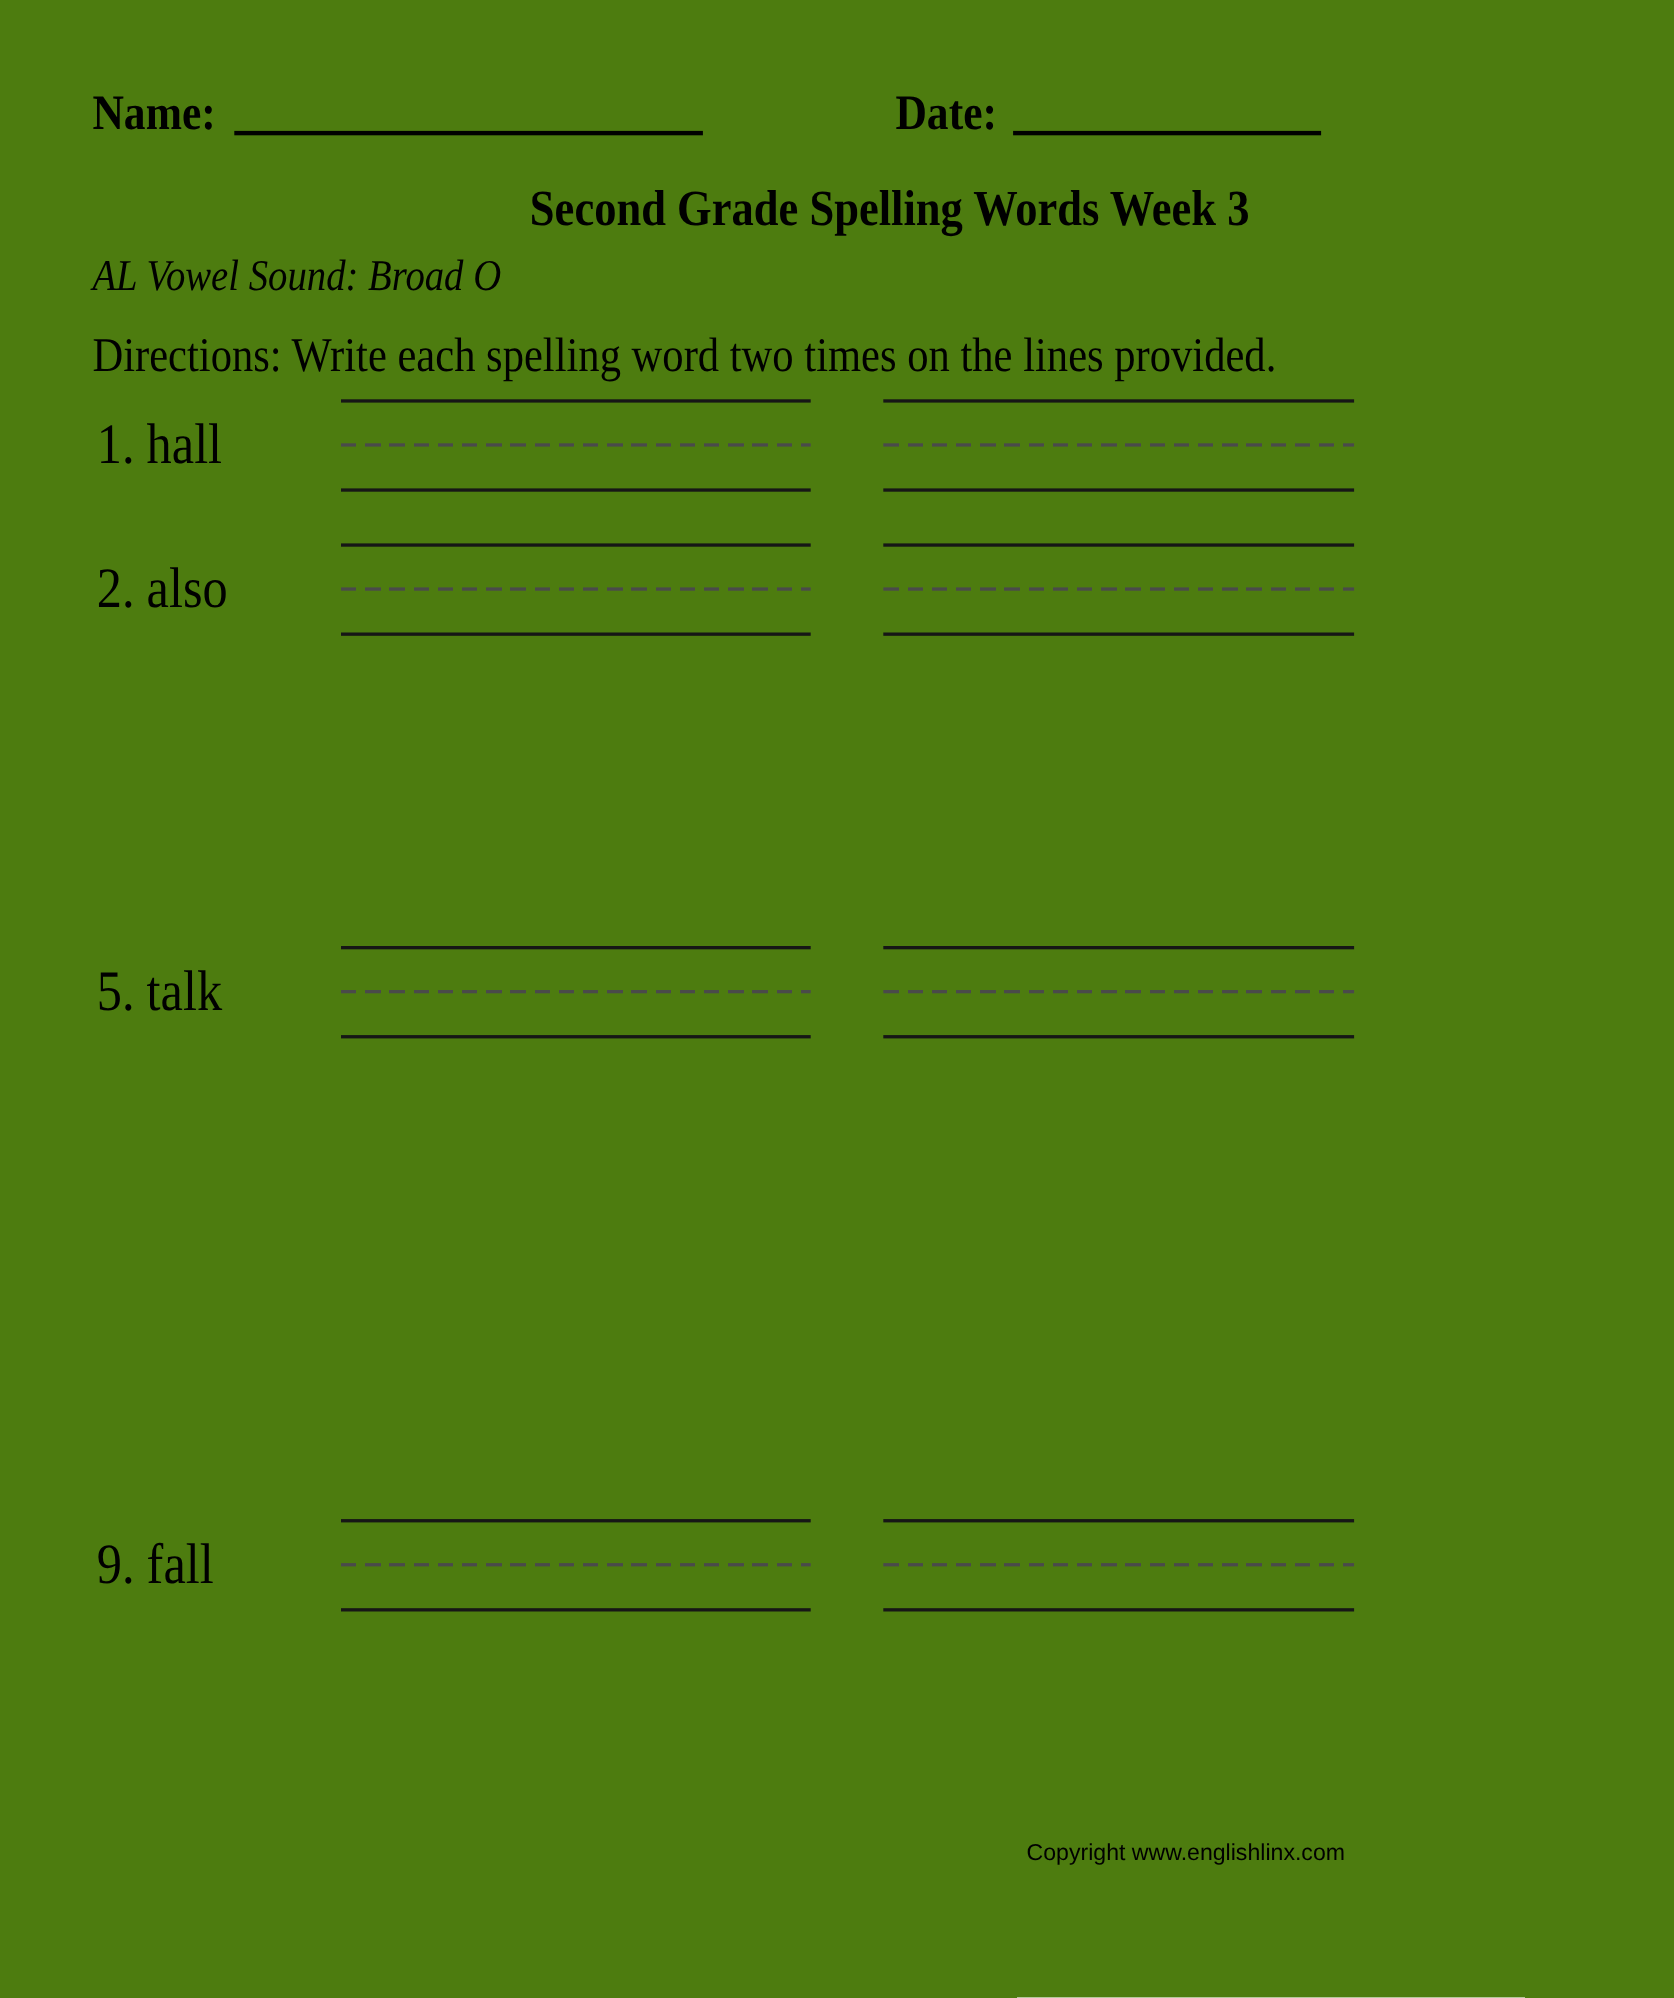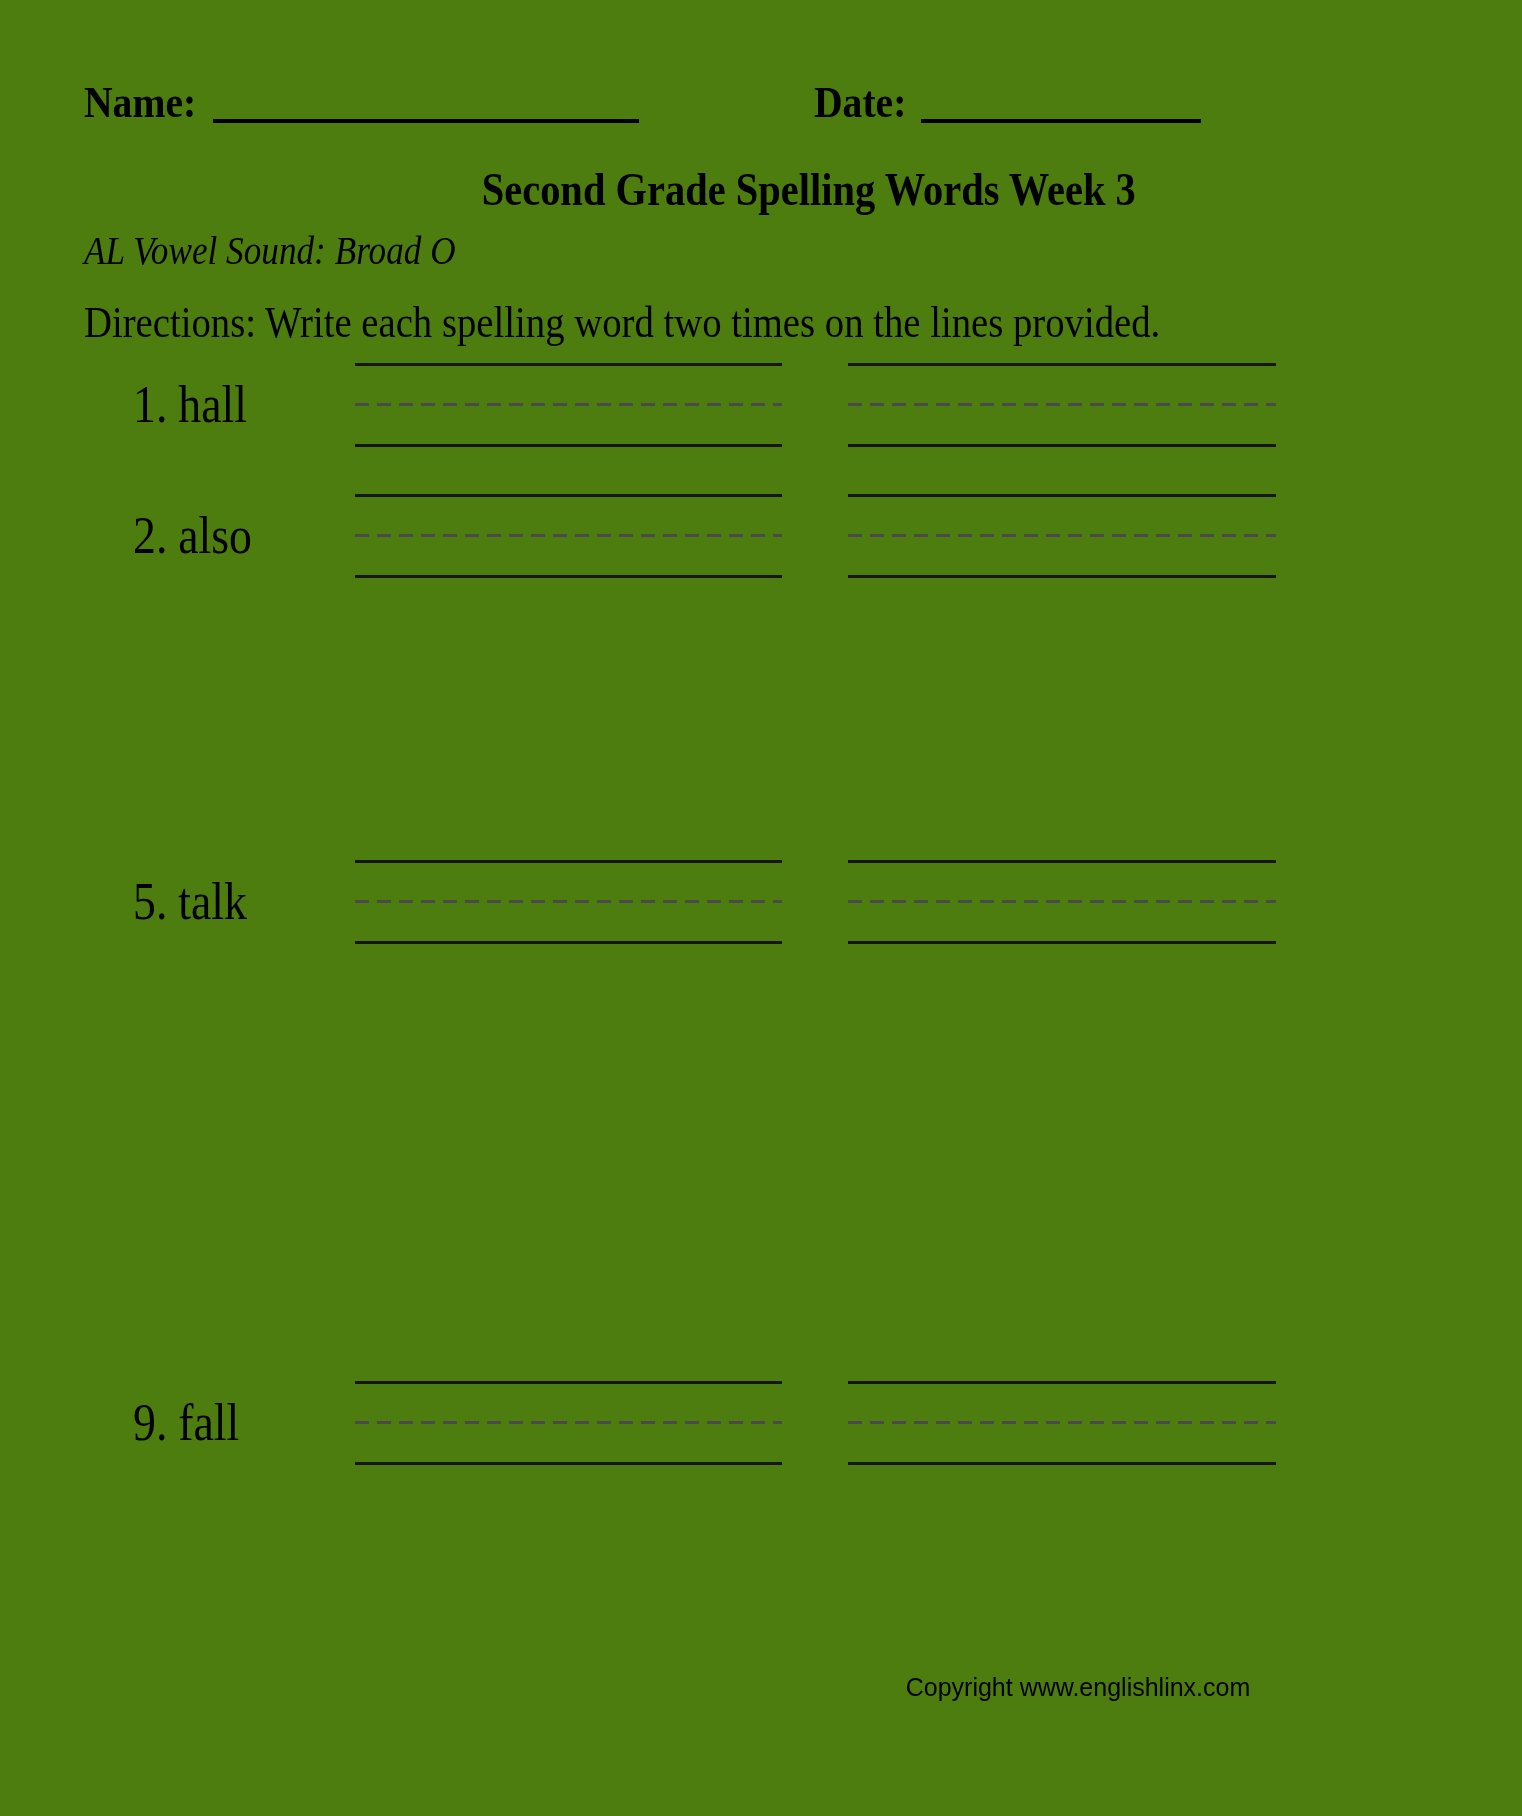--- a/index.html
+++ b/index.html
@@ -66,21 +66,20 @@
     font-size:44px;
     line-height:1;
   }
   
   .row{
     position:absolute;
     left:0;
     top:calc(var(--y) - 42px);
     width:1397px;
     height:84px;
-    margin-left:45px;
   }
   .word-label{
     position:absolute;
     left:88px;
     top:50%;
     transform:translateY(-50%) scaleX(0.88);
     transform-origin:0 50%;
     font-size:52px;
     line-height:1;
     white-space:nowrap;
@@ -110,21 +109,21 @@
       transparent 14px, transparent 22px);
   }
   
   .copyright{
     position:absolute;
     left:902px;
     top:1672px;
     width:352px;
     text-align:center;
     font-family:"Liberation Sans","DejaVu Sans",sans-serif;
-    font-size:25px;
+    font-size:21px;
     line-height:1.2;
     white-space:nowrap;
   }
 </style>
 </head>
 <body>
 
 <div class="page">
 
   <span class="field-label name-label condensed">Name:</span>

